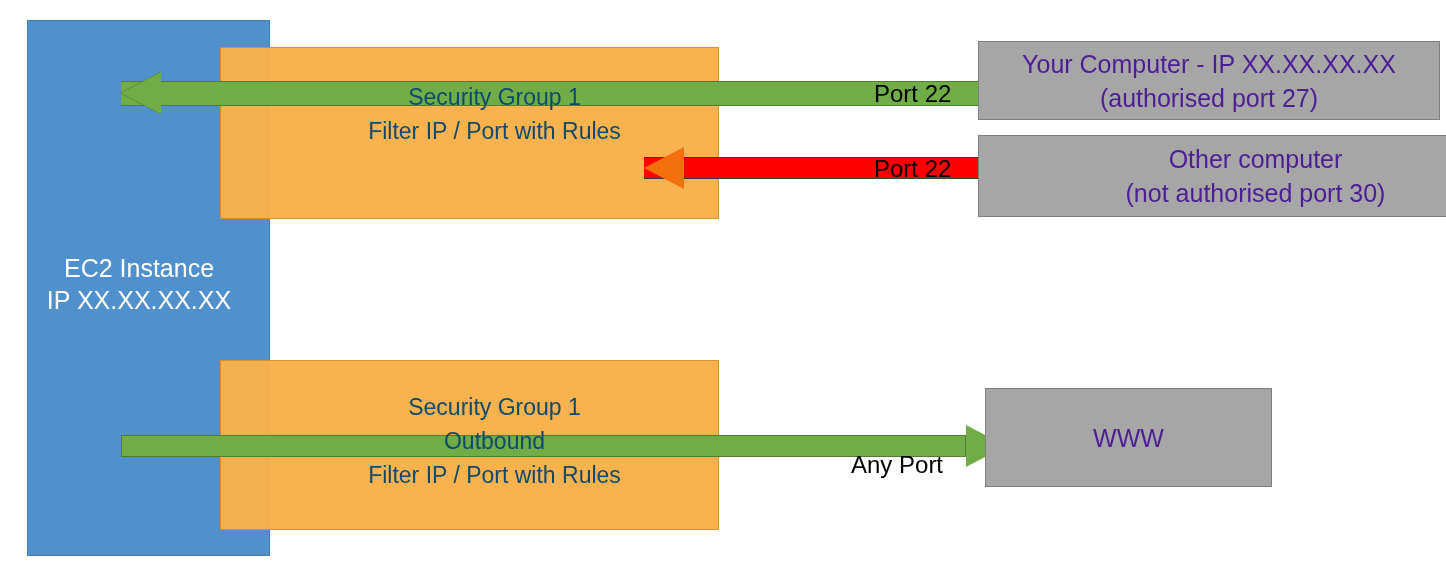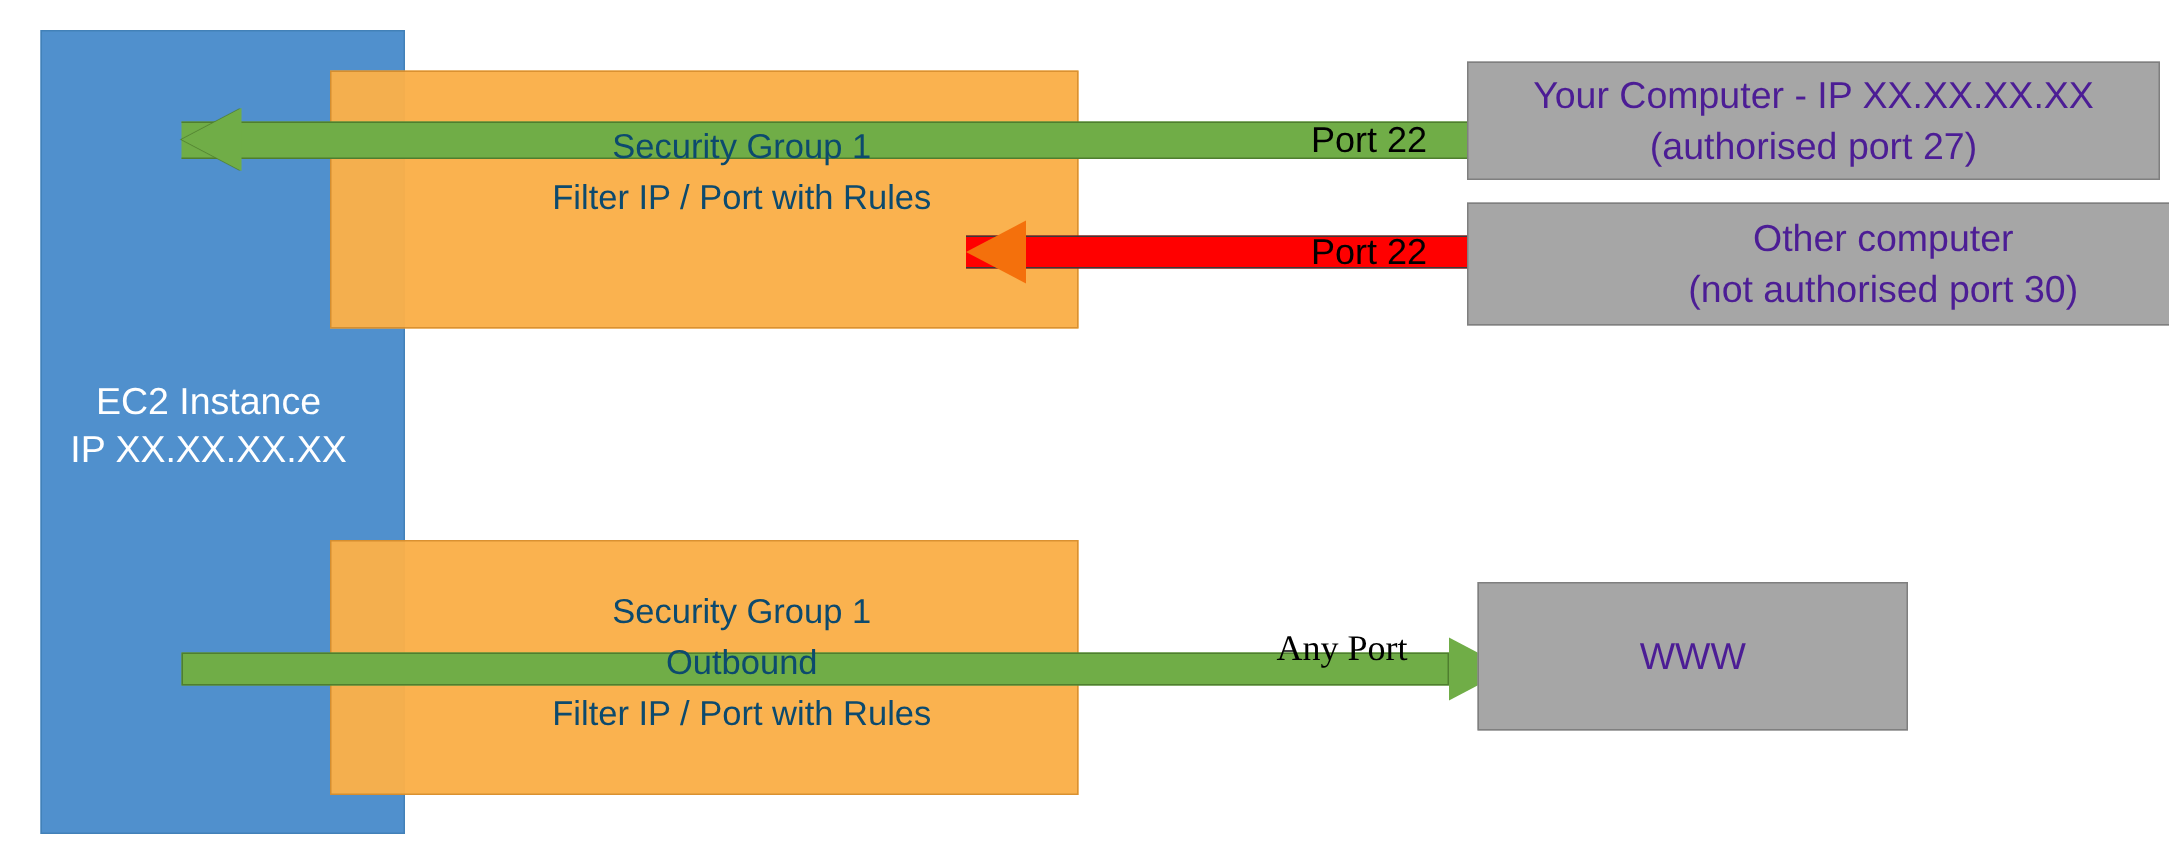--- a/index.html
+++ b/index.html
@@ -197,21 +197,21 @@
   .port-label {
     position: absolute;
     color: #000000;
     font-size: 24px;
     line-height: 24px;
     z-index: 8;
     white-space: nowrap;
   }
   .port-label-22-green { left: 874px; top: 82px; }
   .port-label-22-red   { left: 874px; top: 157px; }
-  .port-label-any      { left: 851px; top: 421px; font-family: Liberation Serif, serif; }
+  .port-label-any      { left: 851px; top: 453px; }
 </style>
 </head>
 <body>
 
 <div id="canvas">
 
   <div class="ec2-box"></div>
   <div class="ec2-label">
     <span>EC2 Instance</span>
     <span>IP XX.XX.XX.XX</span>

